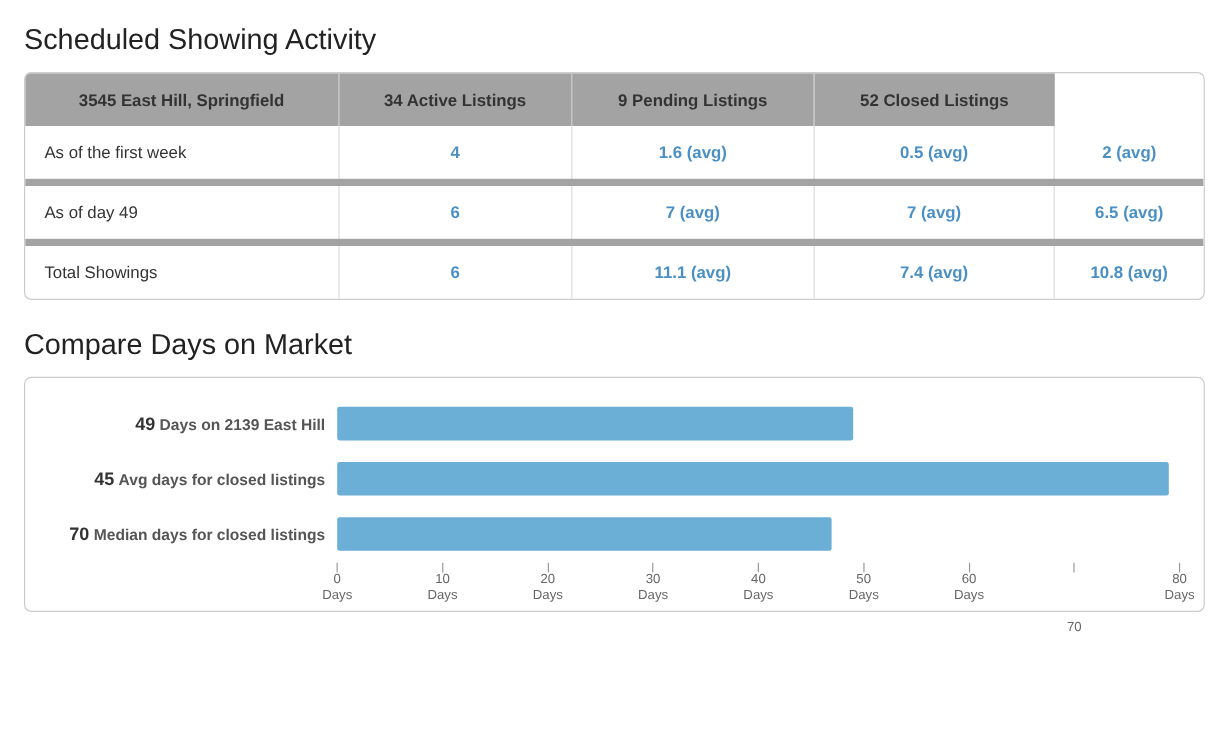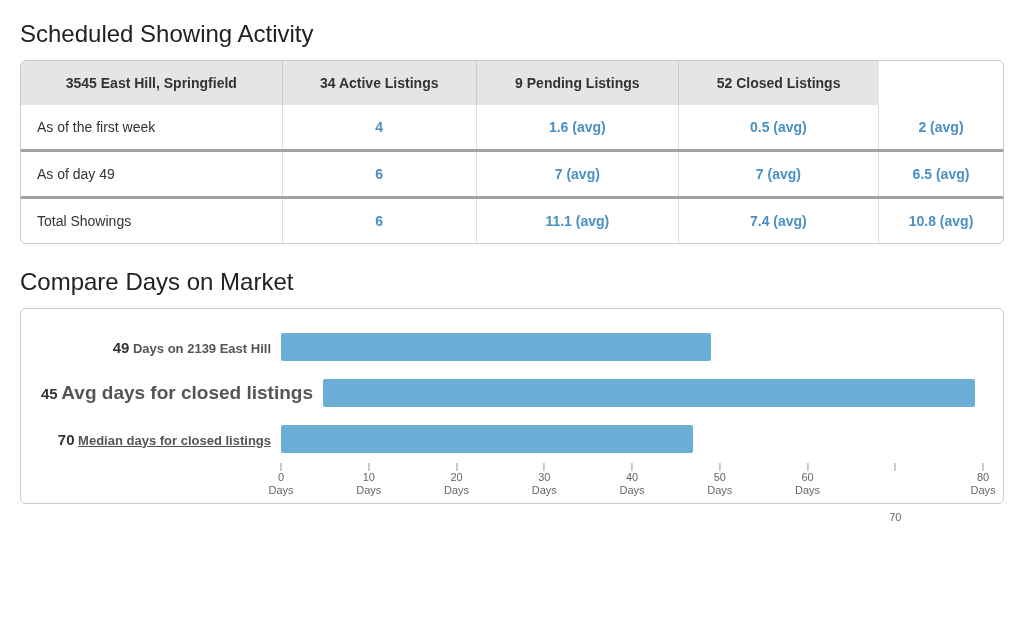--- a/index.html
+++ b/index.html
@@ -25,42 +25,42 @@
       overflow: hidden;
       margin-bottom: 24px;
     }
 
     table {
       width: 100%;
       border-collapse: collapse;
     }
 
     thead tr {
-      background: #e5e5e5;
+      background: #a3a3a3;
     }
 
     thead th {
       padding: 14px 16px;
       text-align: center;
       font-weight: bold;
       font-size: 14px;
       color: #333;
       border-right: 1px solid #ccc;
     }
 
     thead th:first-child {
       text-align: center;
     }
 
     thead th:last-child {
       border-right: none;
     }
 
     tbody tr {
-      border-top: 3px solid #a3a3a3;
+      border-top: 6px solid #a3a3a3;
     }
 
     tbody tr:first-child {
       border-top: none;
       margin-top: 18px;
     }
 
     tbody td {
       padding: 14px 16px;
       font-size: 14px;
@@ -217,28 +217,28 @@
     <div class="chart-area">
 
       <div class="bar-row">
         <div class="bar-label"><span style="font-weight:bold;font-size:15px;color:#333;">49</span> <span style="font-size:13px;color:#555;">Days on 2139 East Hill</span></div>
         <div class="bar-container">
           <div class="bar" style="width: 61.25%"></div>
         </div>
       </div>
 
       <div class="bar-row">
-        <div class="bar-label"><span style="font-weight:bold;font-size:15px;color:#333;">45</span> <span style="font-size:19px;color:#555;">Avg days for closed listings</span></div>
+        <div class="bar-label"><span style="font-weight:bold;font-size:15px;color:#333;">45</span> <span style="font-size:13px;color:#555;">Avg days for closed listings</span></div>
         <div class="bar-container">
           <div class="bar" style="width: 98.75%"></div>
         </div>
       </div>
 
       <div class="bar-row">
-        <div class="bar-label"><span style="font-weight:bold;font-size:15px;color:#333;">70</span> <span style="font-size:13px;color:#555;text-decoration:underline;">Median days for closed listings</span></div>
+        <div class="bar-label"><span style="font-weight:bold;font-size:15px;color:#333;">70</span> <span style="font-size:13px;color:#555;">Median days for closed listings</span></div>
         <div class="bar-container">
           <div class="bar" style="width: 58.75%"></div>
         </div>
       </div>
 
     </div>
 
     <div class="x-axis">
       <div class="x-axis-ticks" id="xaxis-container">
       <div class="tick" style="left: 0%;">

